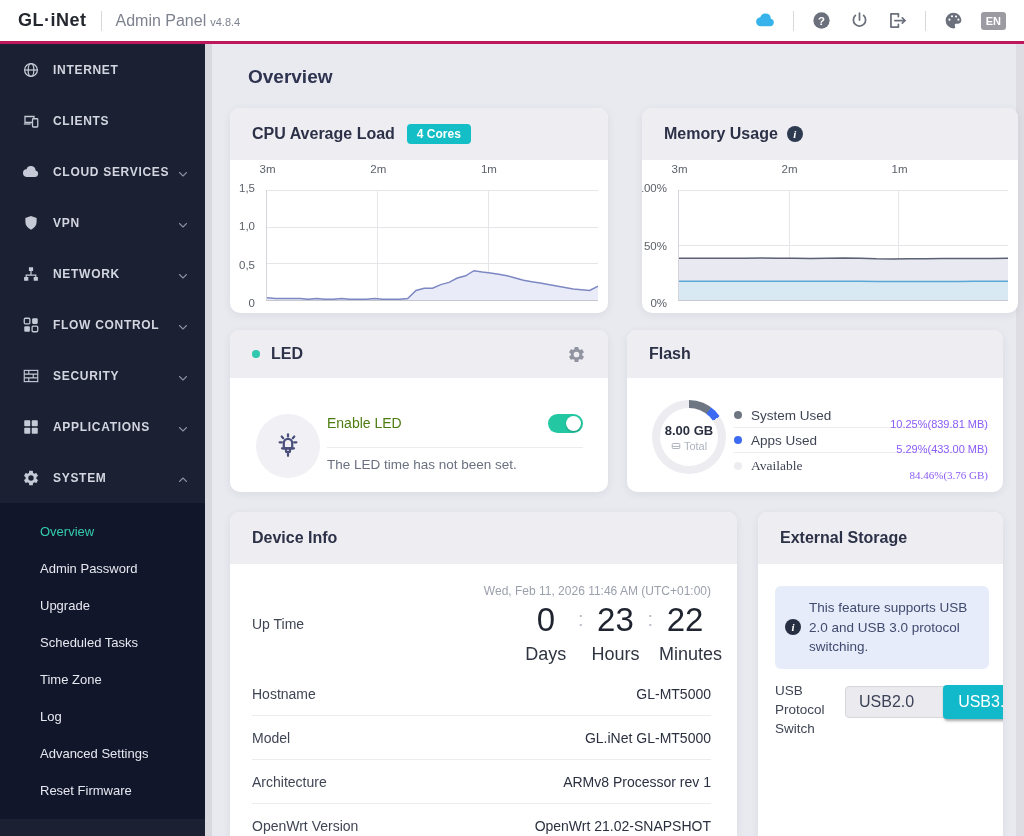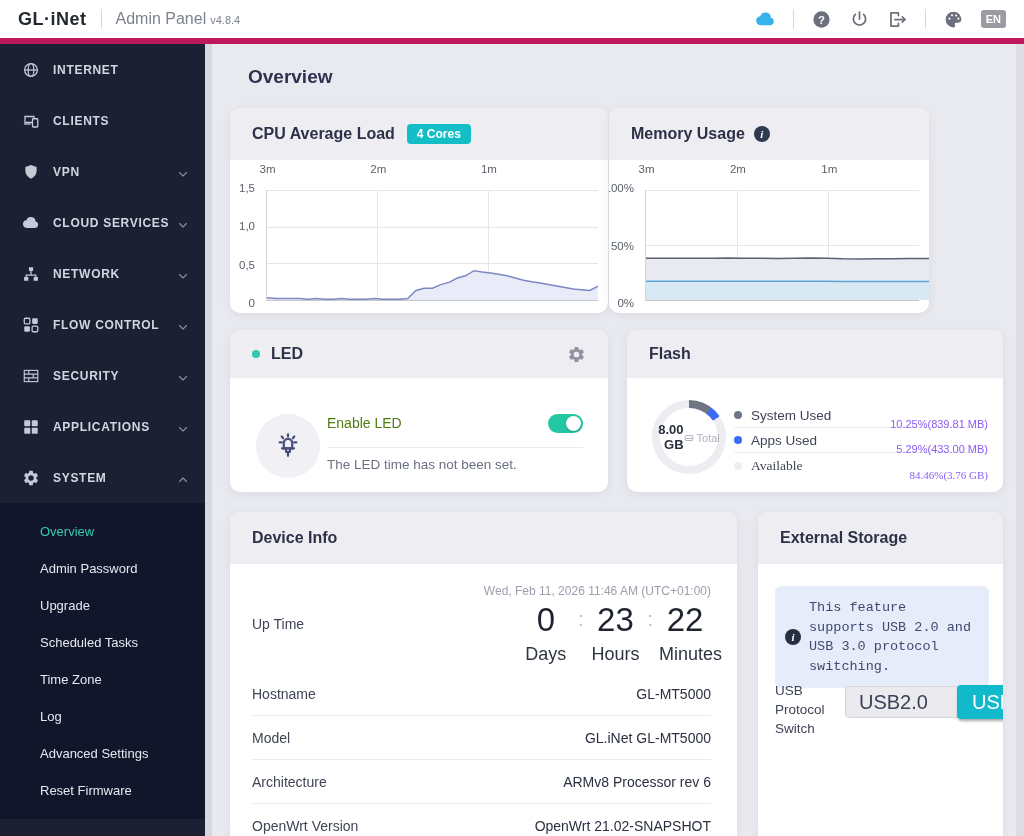--- a/index.html
+++ b/index.html
@@ -1,21 +1,21 @@
 <!DOCTYPE html>
 <html><head>
 <meta charset="utf-8">
 <style>
   * { margin:0; padding:0; box-sizing:border-box; }
   html,body { width:1024px; height:836px; overflow:hidden;
     font-family:"Liberation Sans", sans-serif; background:#e9e9f0; position:relative; }
 
   
   .topbar { position:absolute; top:0; left:0; width:1024px; height:44px; background:#fff;
-    border-bottom:6px solid #be185d; display:flex; align-items:center; z-index:10; padding:0 18px; }
+    border-bottom:3px solid #be185d; display:flex; align-items:center; z-index:10; padding:0 18px; }
   .logo { font-size:18px; font-weight:bold; color:#23272e; letter-spacing:.5px; cursor:pointer; }
   .hdivider { width:1px; height:20px; background:#d7d7dc; margin:0 14px; }
   .app-title { font-size:16px; color:#7d828f; }
   .app-ver { font-size:11px; color:#7d828f; margin-left:4px; }
   .top-icons { margin-left:auto; display:flex; align-items:center; gap:17px; }
   .tico { width:21px; height:21px; display:inline-flex; cursor:pointer; }
   .tico svg { width:100%; height:100%; }
   .lang-badge { background:#9b9ba1; color:#fff; font-size:11px; font-weight:bold;
     padding:3px 5px; border-radius:3px; cursor:pointer; }
 
@@ -36,21 +36,21 @@
   .main { position:absolute; top:44px; left:205px; width:819px; height:792px; background:#e9e9f0; overflow:hidden; }
   .scroll-left { position:absolute; left:0; top:0; width:7px; height:100%; background:#d8d8df; }
   .scroll-right { position:absolute; right:0; top:0; width:8px; height:100%; background:#dddde3; }
   .page-title { position:absolute; left:43px; top:22px; font-size:19px; font-weight:bold; color:#2e3350; }
 
   .card { position:absolute; background:#fff; border-radius:10px; box-shadow:0 2px 8px rgba(45,45,70,.08); overflow:hidden; }
   .card-head { background:#ededf2; display:flex; align-items:center; padding:0 22px; }
   .card-title { font-size:16px; font-weight:600; color:#2c3147; }
 
   .card-cpu    { left:25px;  top:64px;  width:378px; height:205px; }
-  .card-mem    { left:404px; top:64px;  width:320px; height:205px; }
+  .card-mem    { left:437px; top:64px;  width:376px; height:205px; }
   .card-led    { left:25px;  top:286px; width:378px; height:162px; }
   .card-flash  { left:422px; top:286px; width:376px; height:162px; }
   .card-device { left:25px;  top:468px; width:507px; height:324px; border-radius:10px 10px 0 0; }
   .card-stor   { left:553px; top:468px; width:245px; height:324px; border-radius:10px 10px 0 0; }
   .card-cpu .card-head, .card-mem .card-head { height:52px; }
   .card-led .card-head, .card-flash .card-head { height:48px; }
   .card-device .card-head, .card-stor .card-head { height:52px; }
 
   .badge-cores { margin-left:12px; background:#14bec6; color:#fff; font-size:12px; font-weight:600;
     padding:3px 10px; border-radius:4px; }
@@ -84,21 +84,21 @@
   .enable-label { font-size:14px; color:#4d7c0f; }
   .toggle { width:35px; height:19px; border-radius:10px; background:#23c8a2; position:relative; cursor:pointer; }
   .toggle::after { content:""; position:absolute; right:2px; top:2px; width:15px; height:15px;
     border-radius:50%; background:#fff; box-shadow:0 1px 2px rgba(0,0,0,.25); }
   .led-divider { position:absolute; left:97px; right:25px; top:117px; border-top:1px solid #ececf0; }
   .led-note { position:absolute; left:97px; right:25px; top:127px; font-size:13.5px; color:#6a7080; }
 
   
   .donut { position:absolute; left:25px; top:70px; width:74px; height:74px; border-radius:50%; }
   .donut-hole { position:absolute; inset:8px; border-radius:50%; background:#fff;
-    display:flex; flex-direction:row; align-items:center; justify-content:center;text-align:right; }
+    display:flex; flex-direction:column; align-items:center; justify-content:center;text-align:right; }
   .donut-total { font-size:13px; font-weight:bold; color:#2b3040; }
   .donut-sub { font-size:11px; color:#aeb3bf; display:flex; align-items:center; gap:3px; margin-top:2px; }
   .donut-sub svg { width:10px; height:10px; }
   .flash-legend { position:absolute; left:107px; right:15px; top:73px; }
   .flash-row { height:25px; display:flex; align-items:center; border-bottom:1px solid #ececf0; }
   .flash-row:last-child { border-bottom:none;font-family:Liberation Serif, serif; }
   .flash-dot { width:8px; height:8px; border-radius:50%; margin-right:9px; flex:0 0 8px; }
   .flash-label { font-size:13.5px; color:#3f4554; flex:1; }
   .flash-value { font-size:11px; color:#8b5cf6;margin-top:18px; }
 
@@ -113,26 +113,26 @@
   .dev-rows { position:absolute; left:22px; right:26px; top:160px; }
   .dev-row { height:44px; display:flex; align-items:center; justify-content:space-between;
     border-bottom:1px solid #ececf0; }
   .dev-label { font-size:14px; color:#3f4554; }
   .dev-value { font-size:14px; color:#2b3040; }
 
   
   .stor-info { position:absolute; left:17px; right:14px; top:74px; background:#e7ecfa; border-radius:6px;
     padding:12px 12px 12px 10px; display:flex; align-items:center; gap:8px; }
   .stor-info .info-badge { margin:0; flex:0 0 16px; background:#273043; }
-  .stor-info-text { font-size:13.5px; color:#3f4a6e; line-height:1.45;font-family:Liberation Mono, monospace; }
+  .stor-info-text { font-size:13.5px; color:#3f4a6e; line-height:1.45; }
   .stor-switch-label { position:absolute; left:17px; top:170px; width:64px;
     font-size:13.5px; color:#3f4554; line-height:1.4; }
   .segmented { position:absolute; left:87px; top:174px; height:32px; display:flex; align-items:center;
     background:#ebebef; border:1px solid #d6d6db; border-radius:4px; }
-  .seg-opt { padding:0 13px; font-size:20px; color:#3c4257; height:100%; display:flex; align-items:center;
+  .seg-opt { padding:0 13px; font-size:16px; color:#3c4257; height:100%; display:flex; align-items:center;
     cursor:pointer;text-align:right; }
   .seg-opt.selected { background:#12b9cb; color:#fff; border-radius:4px; height:34px; margin:-2px -2px -2px 16px;
     padding:0 15px; box-shadow:1px 2px 3px rgba(0,0,0,.35); }
 </style>
 </head>
 <body>
 
 <header class="topbar">
   <div class="logo">GL·iNet</div>
   <div class="hdivider"></div>
@@ -192,32 +192,32 @@
       <div class="side-item">
         <span class="sico"><svg viewBox="0 0 24 24" fill="none" stroke="currentColor" stroke-width="1.7">
             <path d="M4 6h12v8H4z"></path>
             <path d="M2.5 16h9"></path>
             <rect x="14" y="9" width="7" height="11" rx="1" fill="#1b2033"></rect>
           </svg></span>
         <span class="slabel">CLIENTS</span>
       </div>
       <div class="side-item">
         <span class="sico"><svg viewBox="0 0 24 24" fill="currentColor">
+            <path d="M6.8 18.5h10.4a4.3 4.3 0 0 0 .9-8.5A6.2 6.2 0 0 0 6 8.3a4.9 4.9 0 0 0 .8 10.2z"></path>
+          </svg></span>
+        <span class="slabel">CLOUD SERVICES</span>
+        <span class="chev"><svg viewBox="0 0 24 24" fill="none" stroke="currentColor" stroke-width="2.2" stroke-linecap="round" stroke-linejoin="round">
+            <path d="M5 9l7 7 7-7"></path>
+          </svg></span>
+      </div>
+      <div class="side-item">
+        <span class="sico"><svg viewBox="0 0 24 24" fill="currentColor">
             <path d="M12 2.5l7.5 2.8v5.4c0 4.8-3.1 8.2-7.5 10.3-4.4-2.1-7.5-5.5-7.5-10.3V5.3z"></path>
           </svg></span>
         <span class="slabel">VPN</span>
-        <span class="chev"><svg viewBox="0 0 24 24" fill="none" stroke="currentColor" stroke-width="2.2" stroke-linecap="round" stroke-linejoin="round">
-            <path d="M5 9l7 7 7-7"></path>
-          </svg></span>
-      </div>
-      <div class="side-item">
-        <span class="sico"><svg viewBox="0 0 24 24" fill="currentColor">
-            <path d="M6.8 18.5h10.4a4.3 4.3 0 0 0 .9-8.5A6.2 6.2 0 0 0 6 8.3a4.9 4.9 0 0 0 .8 10.2z"></path>
-          </svg></span>
-        <span class="slabel">CLOUD SERVICES</span>
         <span class="chev"><svg viewBox="0 0 24 24" fill="none" stroke="currentColor" stroke-width="2.2" stroke-linecap="round" stroke-linejoin="round">
             <path d="M5 9l7 7 7-7"></path>
           </svg></span>
       </div>
       <div class="side-item">
         <span class="sico"><svg viewBox="0 0 24 24" fill="none" stroke="currentColor" stroke-width="1.6">
             <rect x="9.2" y="3" width="5.6" height="5" fill="currentColor" stroke="none"></rect>
             <rect x="2.8" y="16" width="5.6" height="5" fill="currentColor" stroke="none"></rect>
             <rect x="15.6" y="16" width="5.6" height="5" fill="currentColor" stroke="none"></rect>
             <path d="M12 8v3.5M5.6 16v-2.5h12.8V16M12 11.5v2"></path>
@@ -437,21 +437,21 @@
         <div class="dev-row">
           <span class="dev-label">Hostname</span>
           <span class="dev-value">GL-MT5000</span>
         </div>
         <div class="dev-row">
           <span class="dev-label">Model</span>
           <span class="dev-value">GL.iNet GL-MT5000</span>
         </div>
         <div class="dev-row">
           <span class="dev-label">Architecture</span>
-          <span class="dev-value">ARMv8 Processor rev 6</span>
+          <span class="dev-value">ARMv8 Processor rev 1</span>
         </div>
         <div class="dev-row">
           <span class="dev-label">OpenWrt Version</span>
           <span class="dev-value">OpenWrt 21.02-SNAPSHOT</span>
         </div>
       </div>
   </section>
 
   <section class="card card-stor">
     <div class="card-head">

